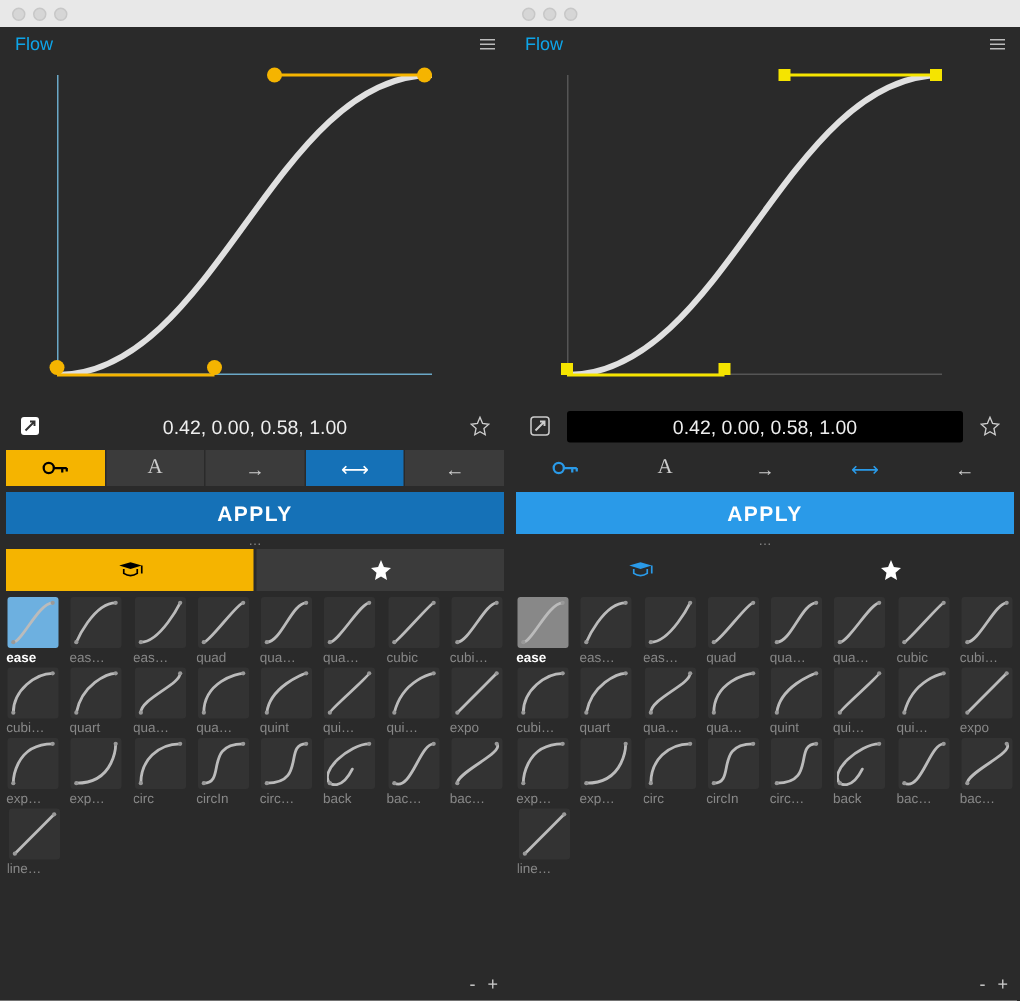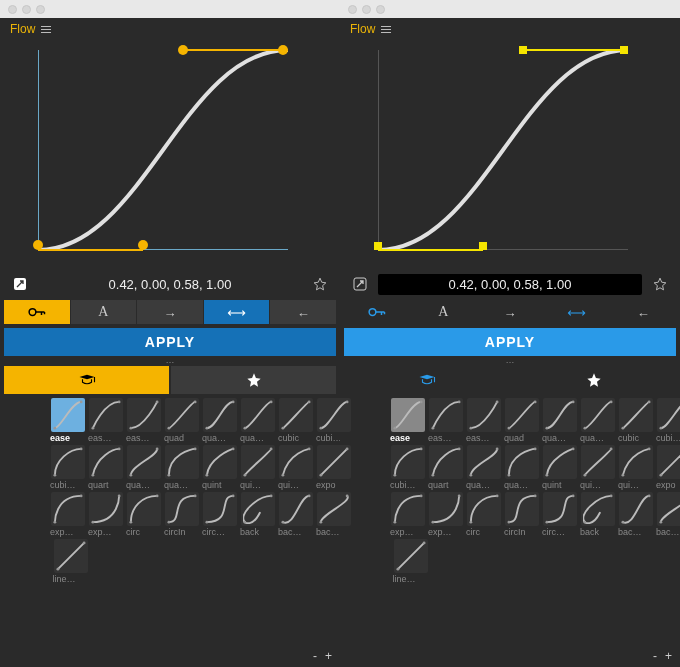--- a/index.html
+++ b/index.html
@@ -26,22 +26,23 @@
     align-items: center;
     padding-left: 8px;
     gap: 5px;
   }
   .tl-dot { width: 9px; height: 9px; border-radius: 50%; background: #d6d6d6; border: 1px solid #c7c7c7; }
   .header {
     height: 22px;
     display: flex;
     align-items: center;
     padding: 0 10px;
-    color: #eab308;
+    color: #0ea5e9;
     gap: 6px;
+    justify-content: space-between;
   }
   .hamburger { display: inline-flex; flex-direction: column; gap: 2px; }
   .hamburger span { width: 10px; height: 1px; background: #bbb; }
   .graph-wrap {
     height: 230px;
     position: relative;
     padding: 10px 18px 8px 38px;
   }
   .graph {
     position: relative;
@@ -124,21 +125,20 @@
     justify-content: center;
     background: #3b3b3b;
     cursor: pointer;
   }
   .tab.active-yellow { background: #f5b400; color: #000; }
   .preset-grid {
     padding: 4px 2px 0 2px;
     display: flex;
     flex-direction: column;
     gap: 2px;
-    margin-left: 48px;
   }
   .preset-row {
     display: flex;
     gap: 2px;
   }
   .preset {
     width: 41px;
     display: flex;
     flex-direction: column;
     align-items: center;

